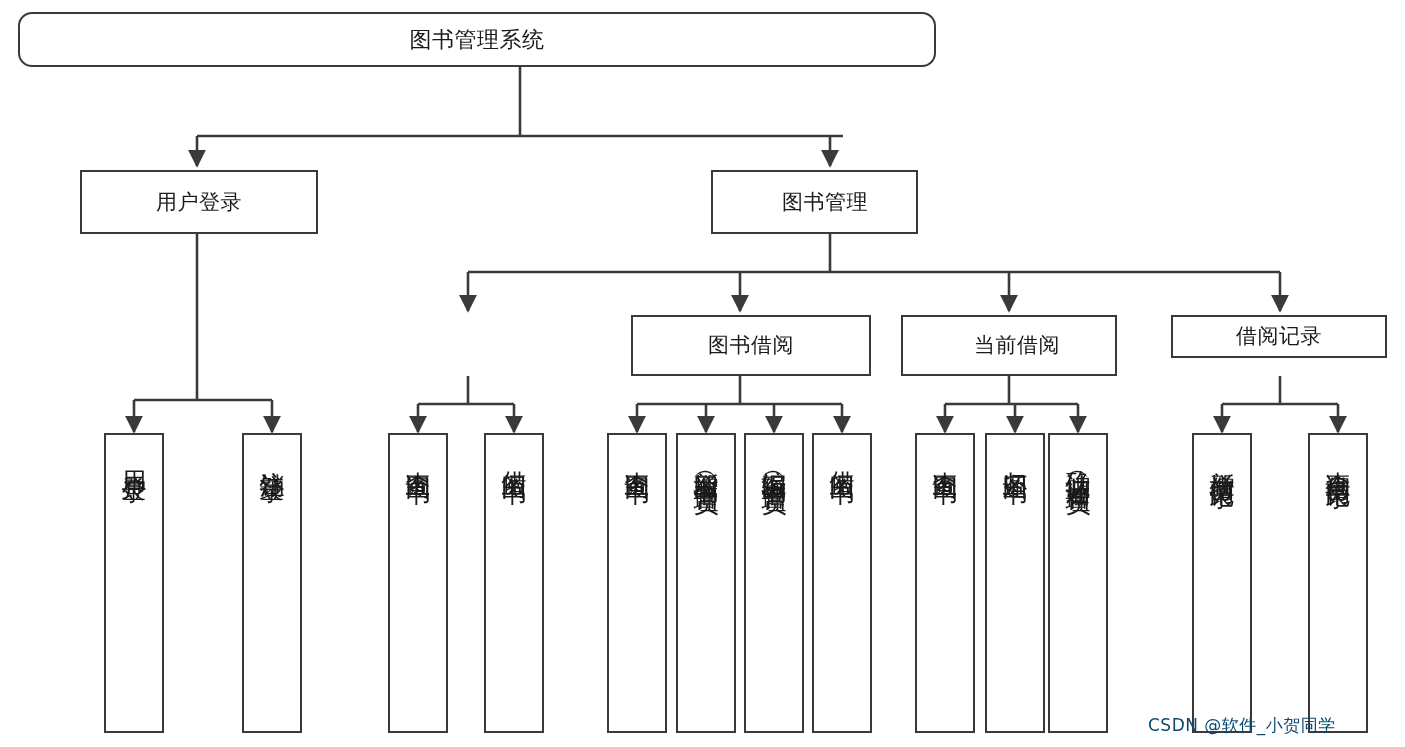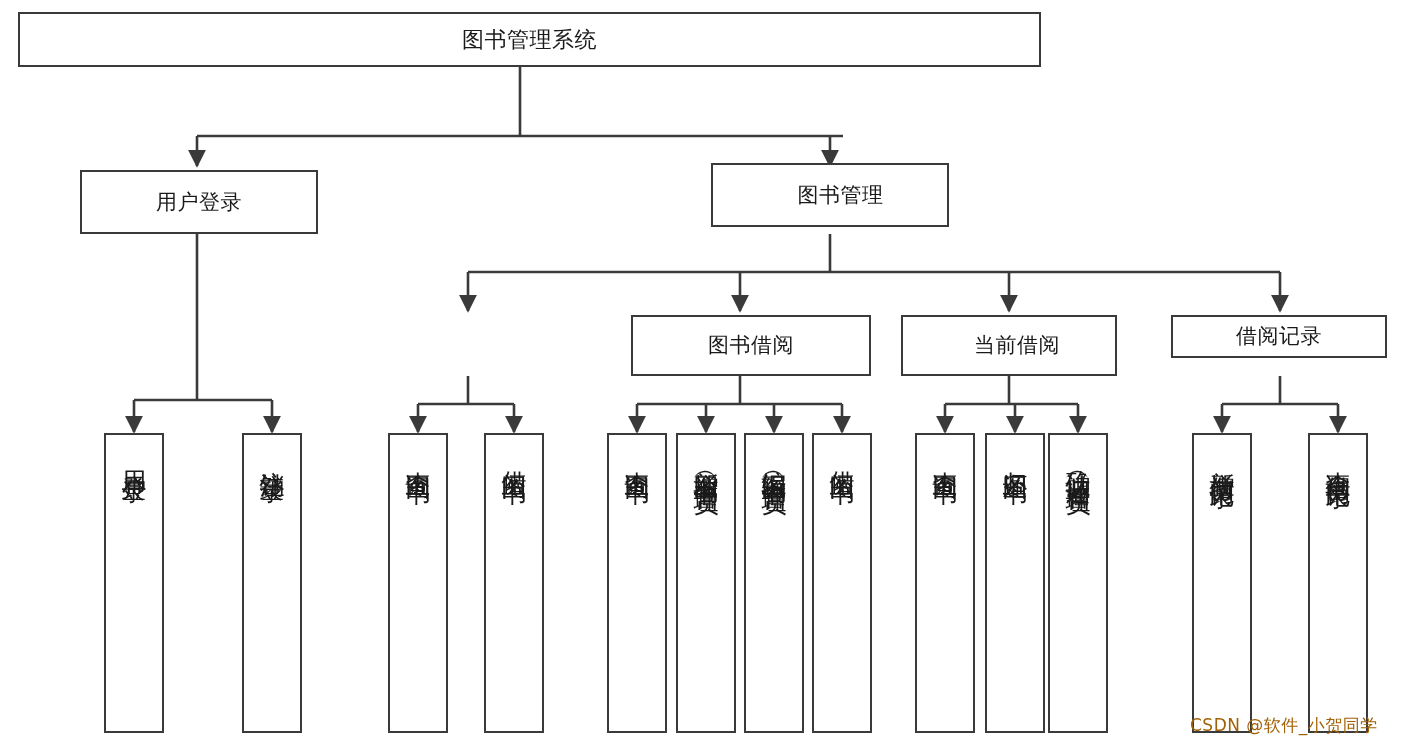--- a/index.html
+++ b/index.html
@@ -60,24 +60,24 @@
   .node.vert .node-label {
     writing-mode: vertical-rl;
     text-orientation: upright;
     font-size: 25px;
     line-height: 1.0;
     letter-spacing: 3px;
     white-space: nowrap;
   }
   .watermark {
     position: absolute;
-    left: 1190px;
+    left: 1148px;
     top: 714px;
     font-size: 17px;
-    color: #a16207;
+    color: #0c4a6e;
     letter-spacing: 0.5px;
     z-index: 3;
     white-space: nowrap;
     font-family: "DejaVu Sans", "Liberation Sans", sans-serif;
   }
 </style>
 </head>
 <body>
 
 <div id="canvas">
@@ -125,29 +125,29 @@
       <path d="M 1015 404 L 1015 432" marker-end="url(#arrow)"></path>
       <path d="M 1078 404 L 1078 432" marker-end="url(#arrow)"></path>
 
       <path d="M 1280 376 L 1280 404"></path>
       <path d="M 1222 404 L 1338 404"></path>
       <path d="M 1222 404 L 1222 432" marker-end="url(#arrow)"></path>
       <path d="M 1338 404 L 1338 432" marker-end="url(#arrow)"></path>
     </g>
   </svg>
 
-  <div class="node horiz title" style="left:18px; top:12px; width:1023px; height:55px;">
+  <div class="node horiz title" style="left:18px; top:12px; width:918px; height:55px;border-radius:14px;">
     <span class="node-label">图书管理系统</span>
   </div>
 
   <div class="node horiz" style="left:80px; top:170px; width:238px; height:64px;">
     <span class="node-label">用户登录</span>
   </div>
 
-  <div class="node horiz" style="left:711px; top:163px; width:238px; height:64px;padding-left:21px;">
+  <div class="node horiz" style="left:711px; top:170px; width:207px; height:64px;padding-left:21px;">
     <span class="node-label">图书管理</span>
   </div>
 
 
   <div class="node horiz" style="left:631px; top:315px; width:240px; height:61px;">
     <span class="node-label">图书借阅</span>
   </div>
 
   <div class="node horiz" style="left:901px; top:315px; width:216px; height:61px;padding-left:16px;">
     <span class="node-label">当前借阅</span>

